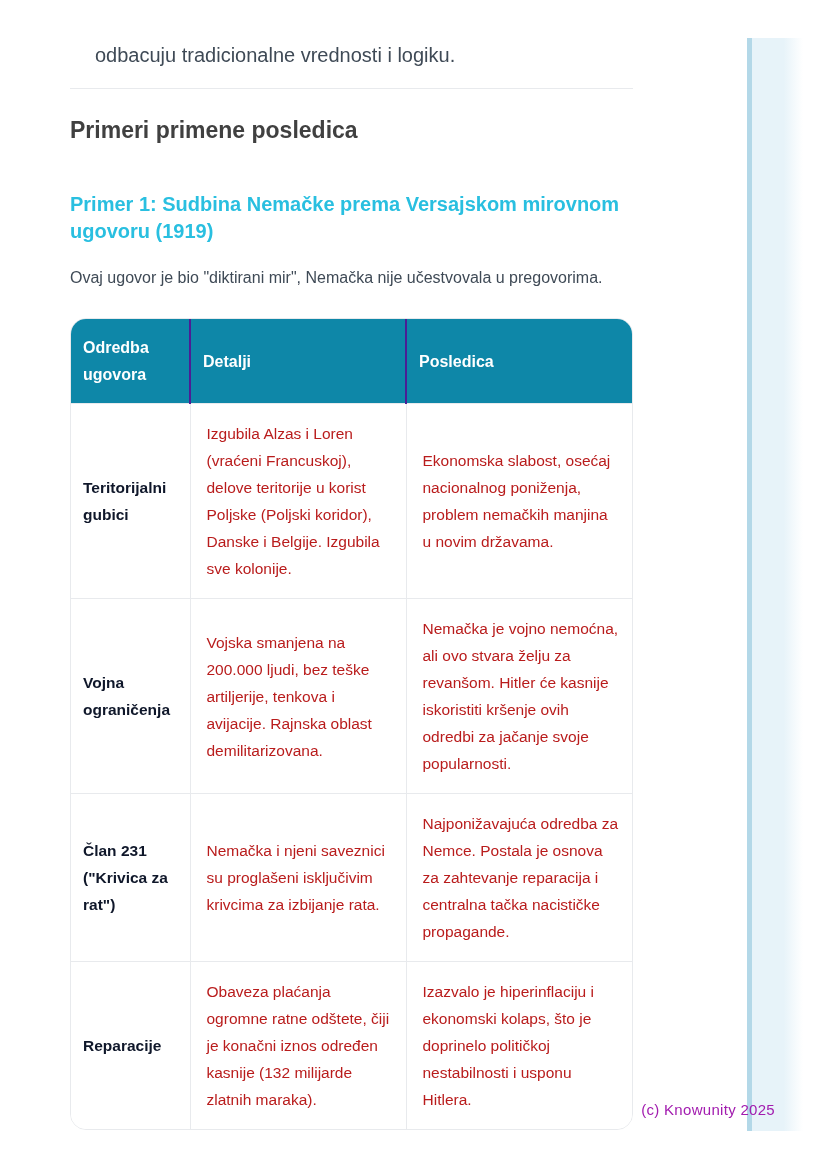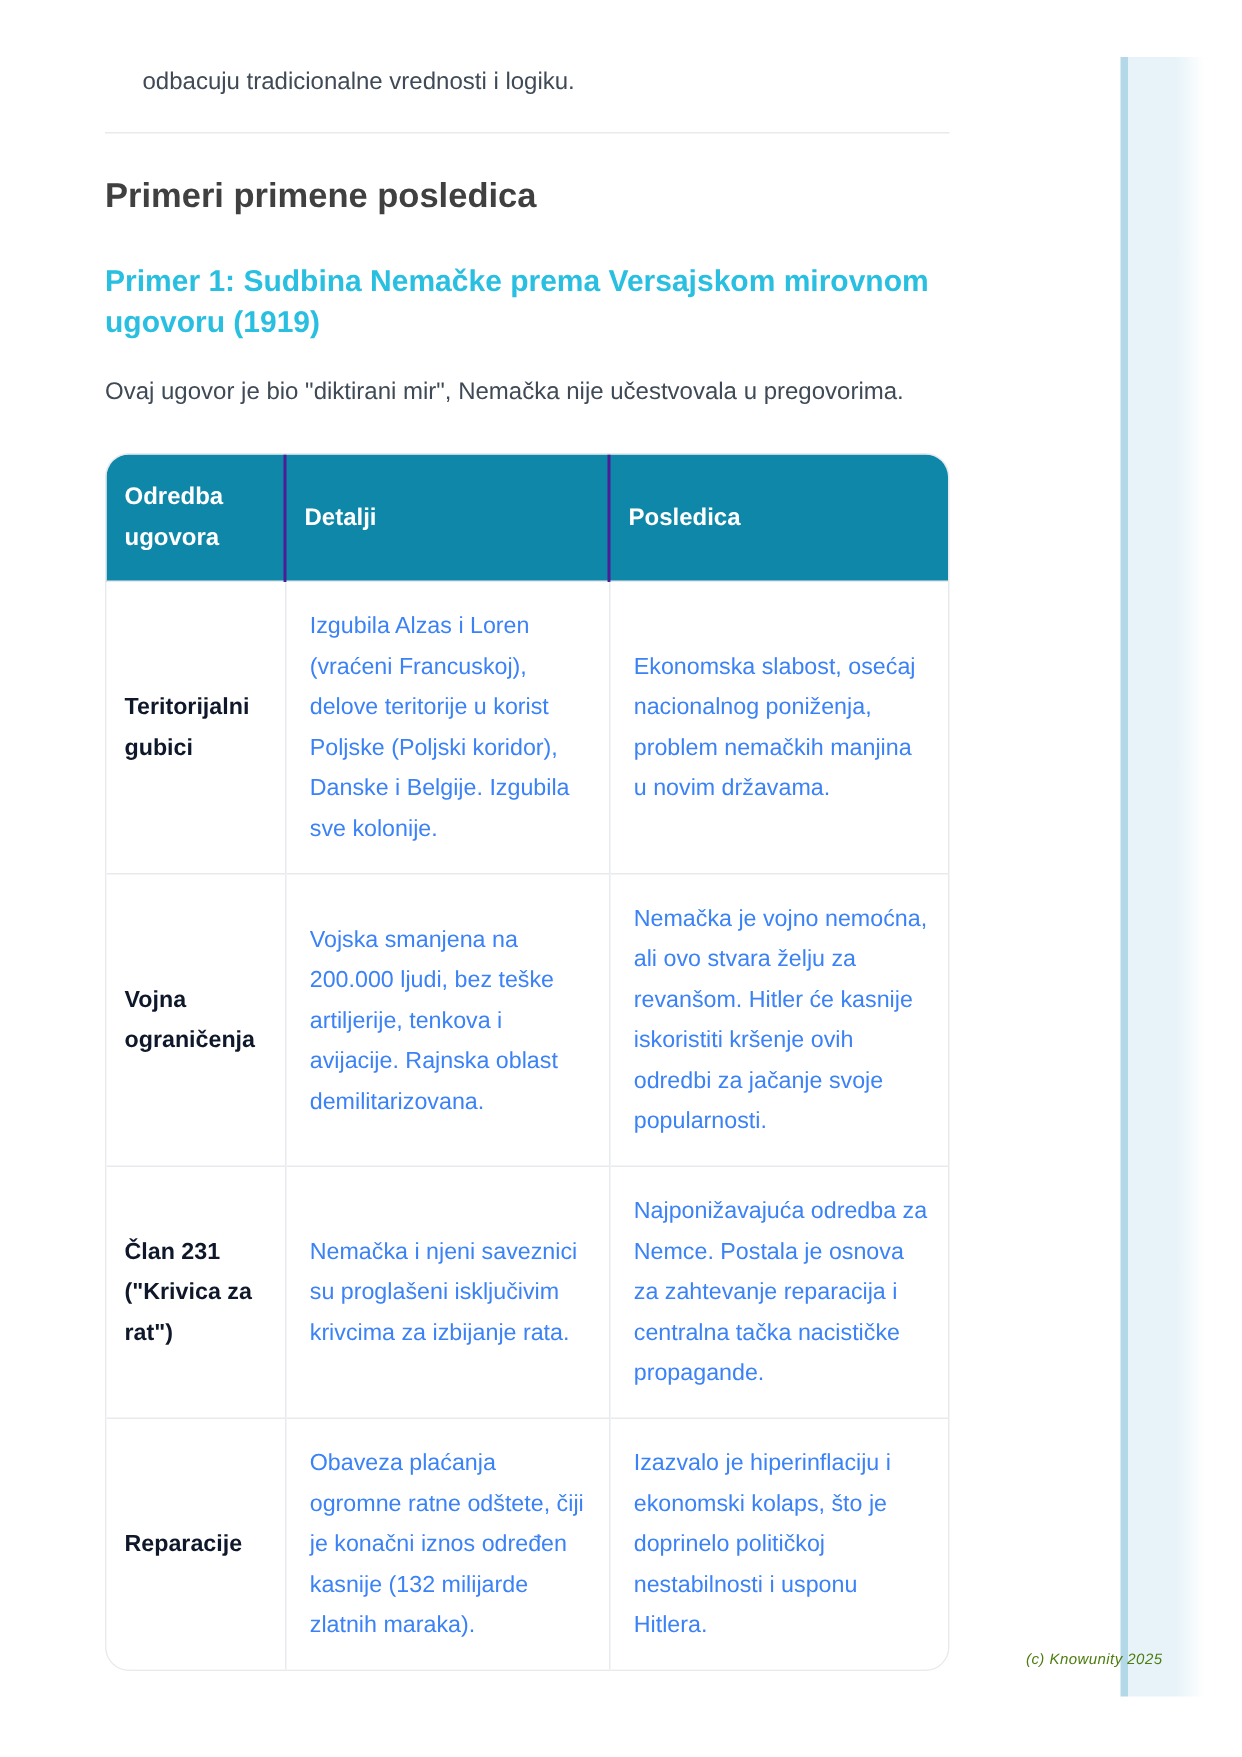--- a/index.html
+++ b/index.html
@@ -15,41 +15,41 @@
 
   .content {
     position: absolute;
     left: 70px; top: 0;
     width: 563px;
   }
 
   .intro-paragraph {
     margin-top: 44px;
     padding-left: 25px;
-    font-size: 16px;
+    font-size: 20px;
     line-height: 22px;
     color: #3f4a56;
   }
 
   .divider {
     border: none;
     border-top: 1px solid #e8eaed;
     margin-top: 22px;
   }
 
   .section-title {
     margin-top: 28px;
     font-size: 23px;
     font-weight: 700;
     line-height: 27px;
     color: #404040;
   }
 
   .subsection-title {
-    margin-top: 31px;
+    margin-top: 47px;
     font-size: 20px;
     font-weight: 700;
     line-height: 27px;
     color: #29bfe0;
   }
 
   .lead-paragraph {
     margin-top: 22px;
     font-size: 16px;
     line-height: 22px;
@@ -81,42 +81,41 @@
     line-height: 27px;
     padding: 15px 14px 15px 12px;
     border-left: 2px solid #4c1d95;
   }
   thead th:first-child { border-left: none; }
 
   tbody td {
     background: #ffffff;
     font-size: 15.5px;
     line-height: 27px;
-    color: #3b82f6;
+    color: #b91c1c;
     vertical-align: middle;
     padding: 16px 14px 16px 16px;
     border-top: 1px solid #e8eaed;
     border-left: 1px solid #e8eaed;
   }
   tbody td:first-child {
     border-left: none;
     padding-left: 12px;
     font-weight: 700;
     color: #0f172a;
   }
 
   .footer-credit {
     position: absolute;
     top: 1101px;
     right: 53px;
-    font-size: 10px;
+    font-size: 15px;
     letter-spacing: 0.3px;
-    color: #4d7c0f;
+    color: #a21caf;
     z-index: 2;
-    font-style: italic;
   }
 
   .edge-bar {
     position: absolute;
     top: 38px;
     left: 747px;
     width: 56px;
     height: 1093px;
     display: flex;
     z-index: 1;

